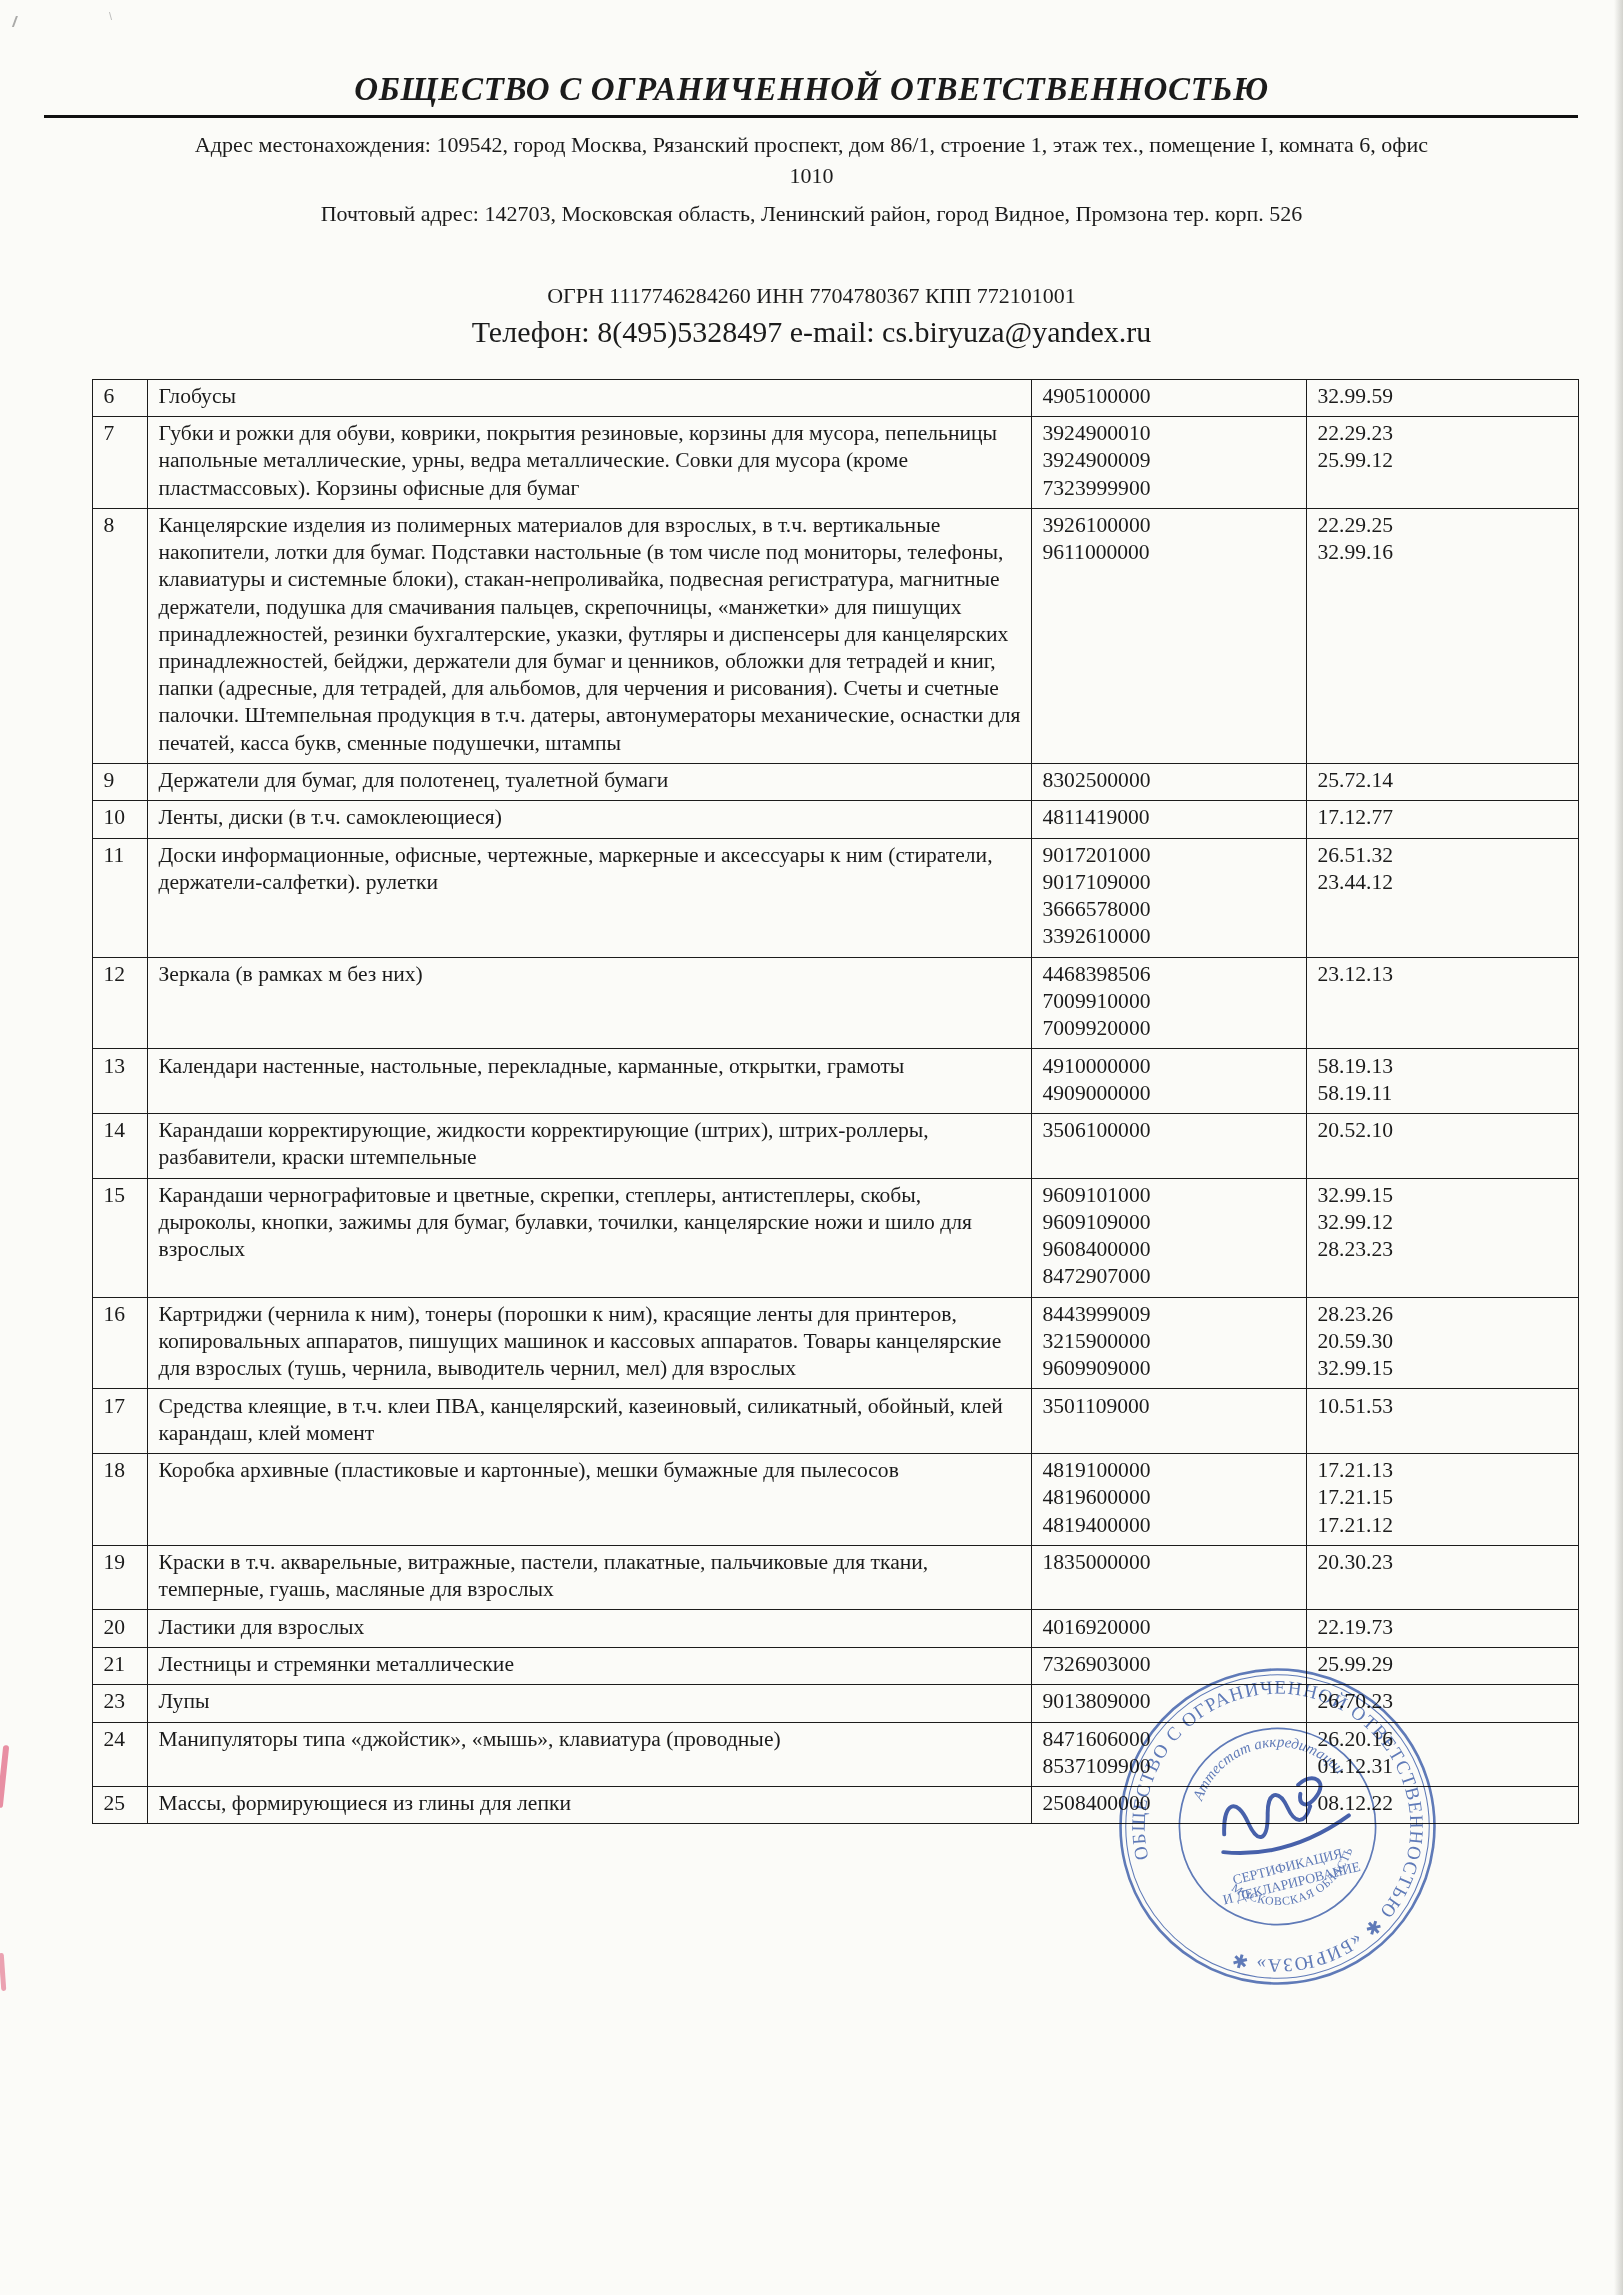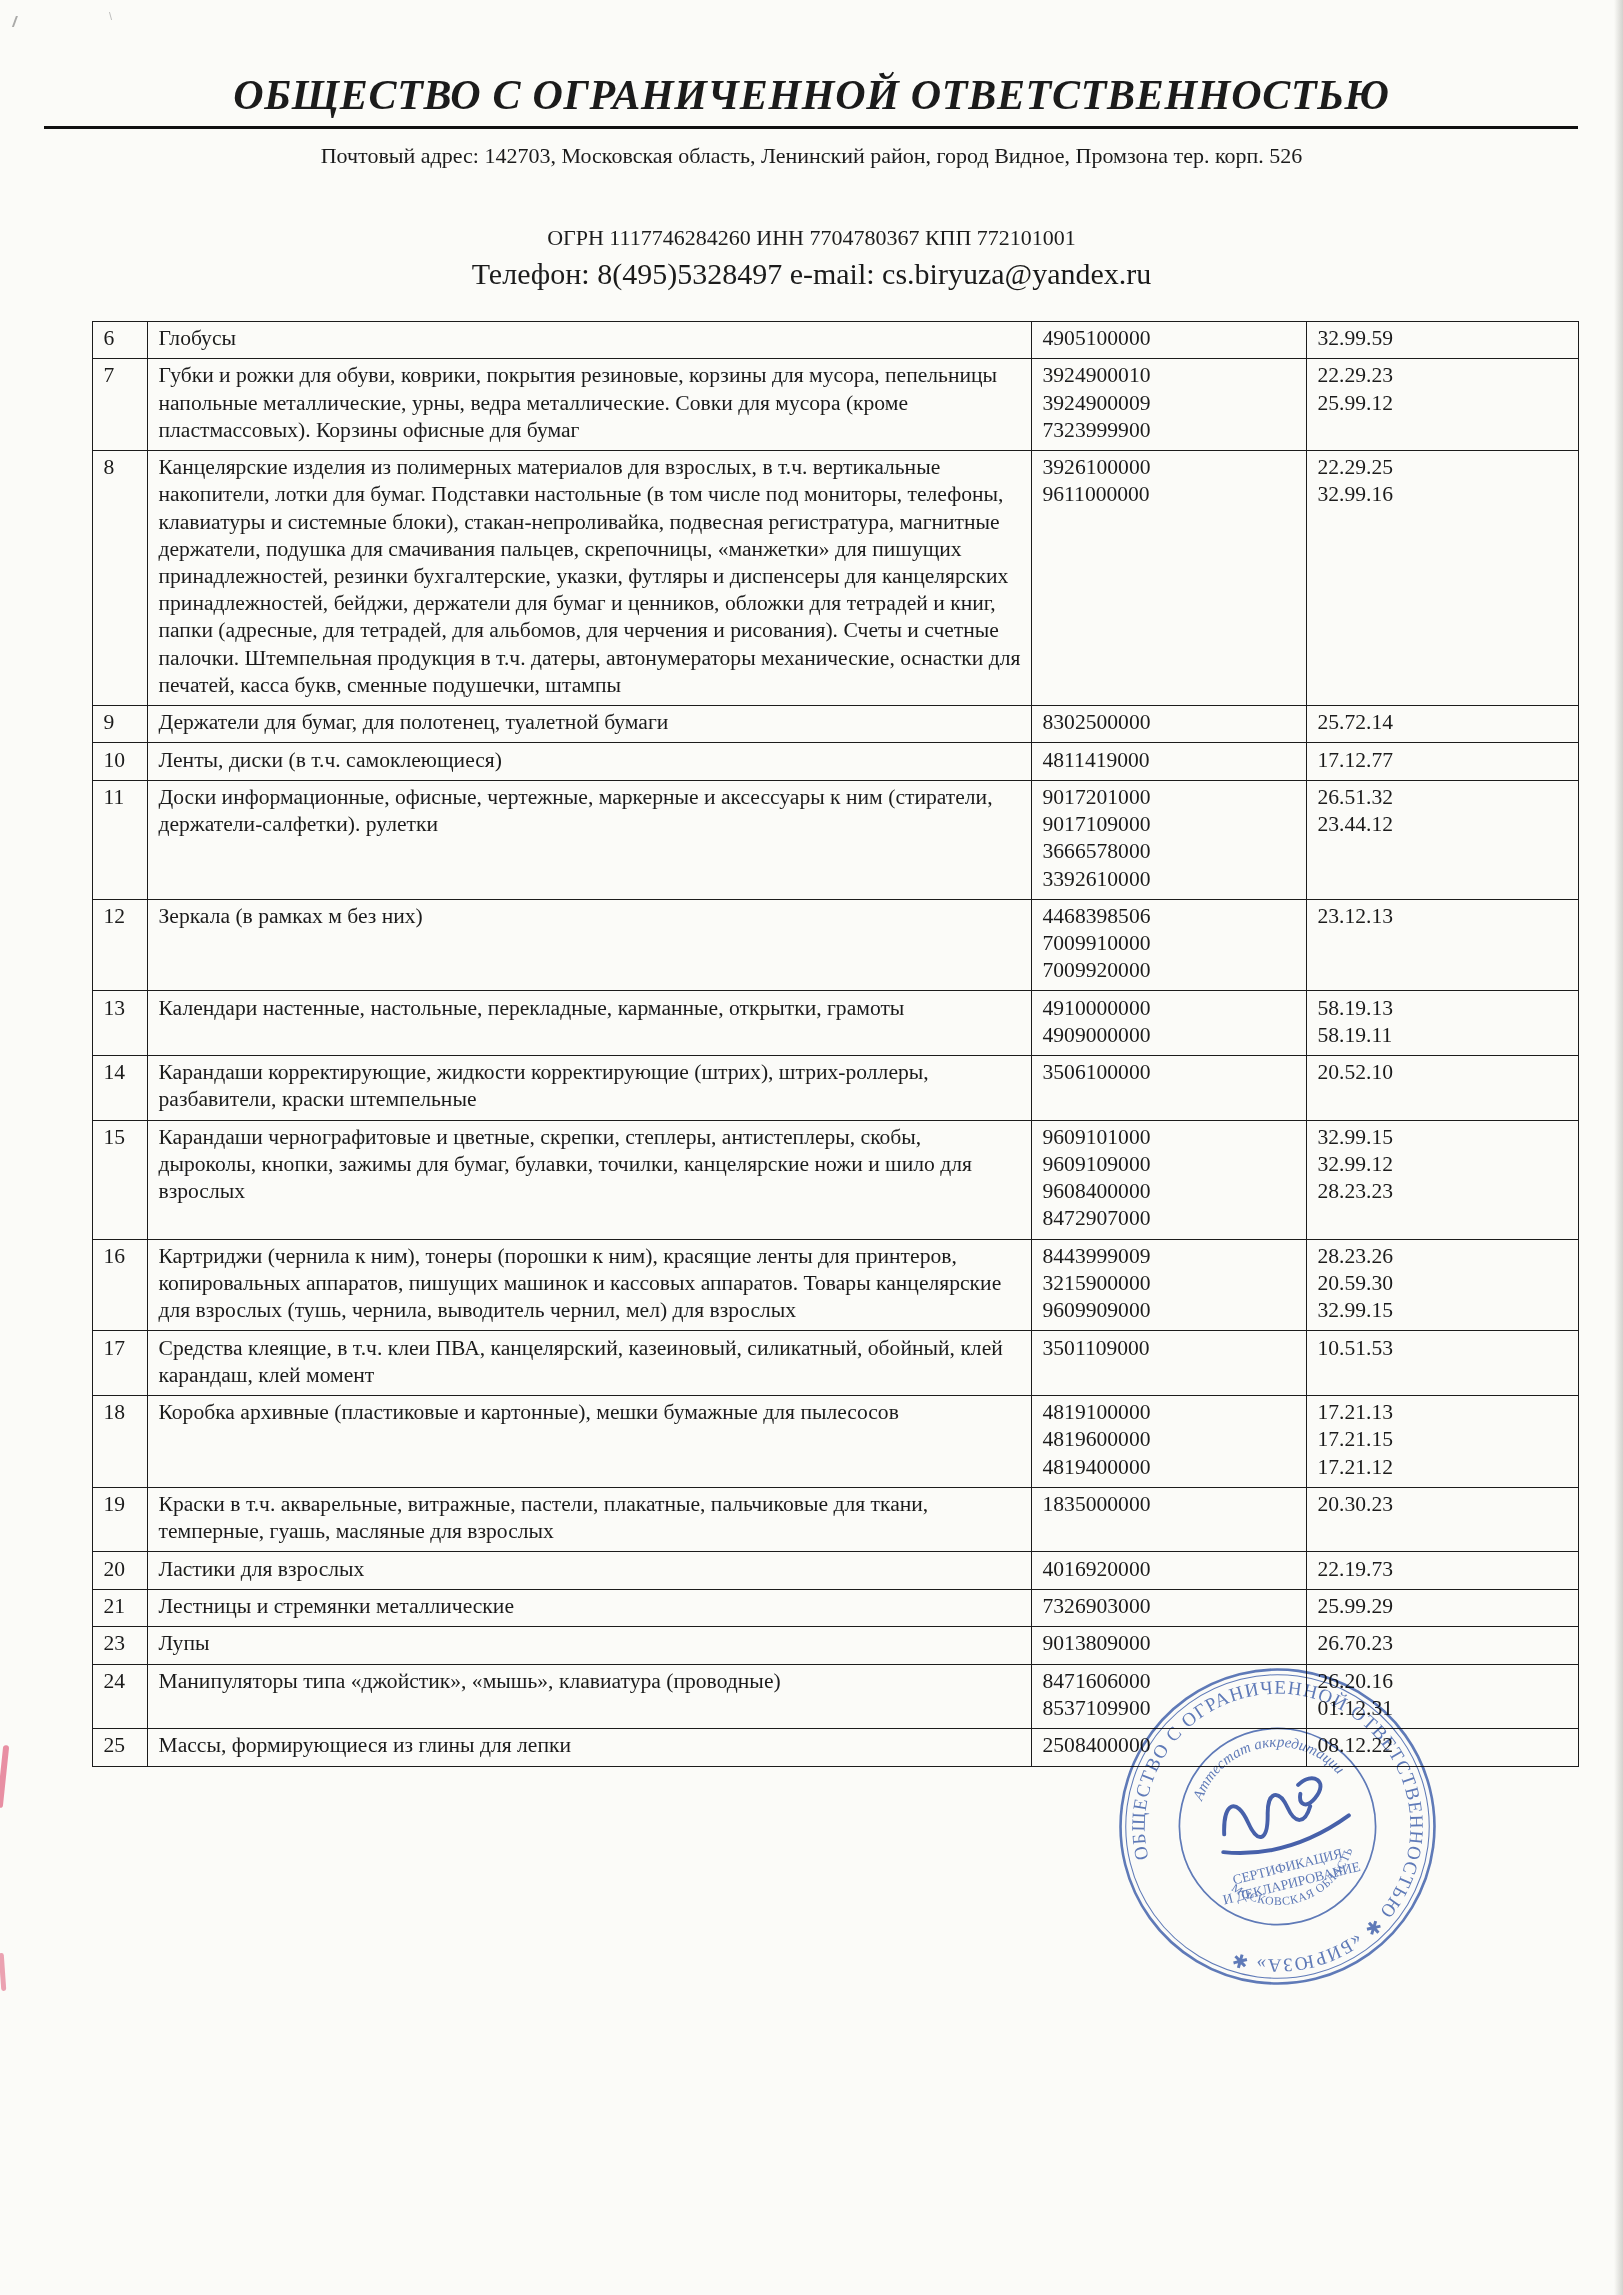--- a/index.html
+++ b/index.html
@@ -15,21 +15,21 @@
   
   .edge-shade{
     position:absolute;top:0;right:0;width:9.2px;height:100%;
     background:linear-gradient(to right, rgba(0,0,0,0), rgba(90,90,80,0.25));
     pointer-events:none;
   }
   .header{
     width:1505px;margin:0 auto;padding-top:71px;text-align:center;
   }
   .org-type{
-    font-size:42px;font-weight:bold;font-style:italic;letter-spacing:0.7px;
+    font-size:33px;font-weight:bold;font-style:italic;letter-spacing:0.7px;
     margin:0;
   }
   .org-name{
     font-size:31px;font-weight:bold;font-style:italic;margin:3.9px 0 0 0;
   }
   .title-rule{
     width:1534px;margin:6.5px auto 0 44px;border:0;border-top:3.3px solid #111;
   }
   .addr{
     font-size:22px;line-height:1.42;margin:6.5px auto 0 auto;width:1243px;
@@ -91,20 +91,21 @@
 <div class="page">
 
   <div class="pencil-mark"></div>
   <div class="pencil-mark2"></div>
 
   <div class="header">
     <h1 class="org-type">ОБЩЕСТВО С ОГРАНИЧЕННОЙ ОТВЕТСТВЕННОСТЬЮ</h1>
   </div>
   <hr class="title-rule">
   <div class="header" style="padding-top:5.2px;">
+    <div class="addr">Адрес местонахождения: 109542, город Москва, Рязанский проспект, дом 86/1, строение 1, этаж тех., помещение I, комната 6, офис 1010</div>
     <div class="addr">Почтовый адрес: 142703, Московская область, Ленинский район, город Видное, Промзона тер. корп. 526</div>
     <div class="reg-line">ОГРН 1117746284260 ИНН 7704780367 КПП 772101001</div>
     <div class="contact-line">Телефон: 8(495)5328497 e-mail: cs.biryuza@yandex.ru</div>
   </div>
 
   <table class="products">
     <colgroup>
       <col class="num">
         <col class="desc">
         <col class="codes">

